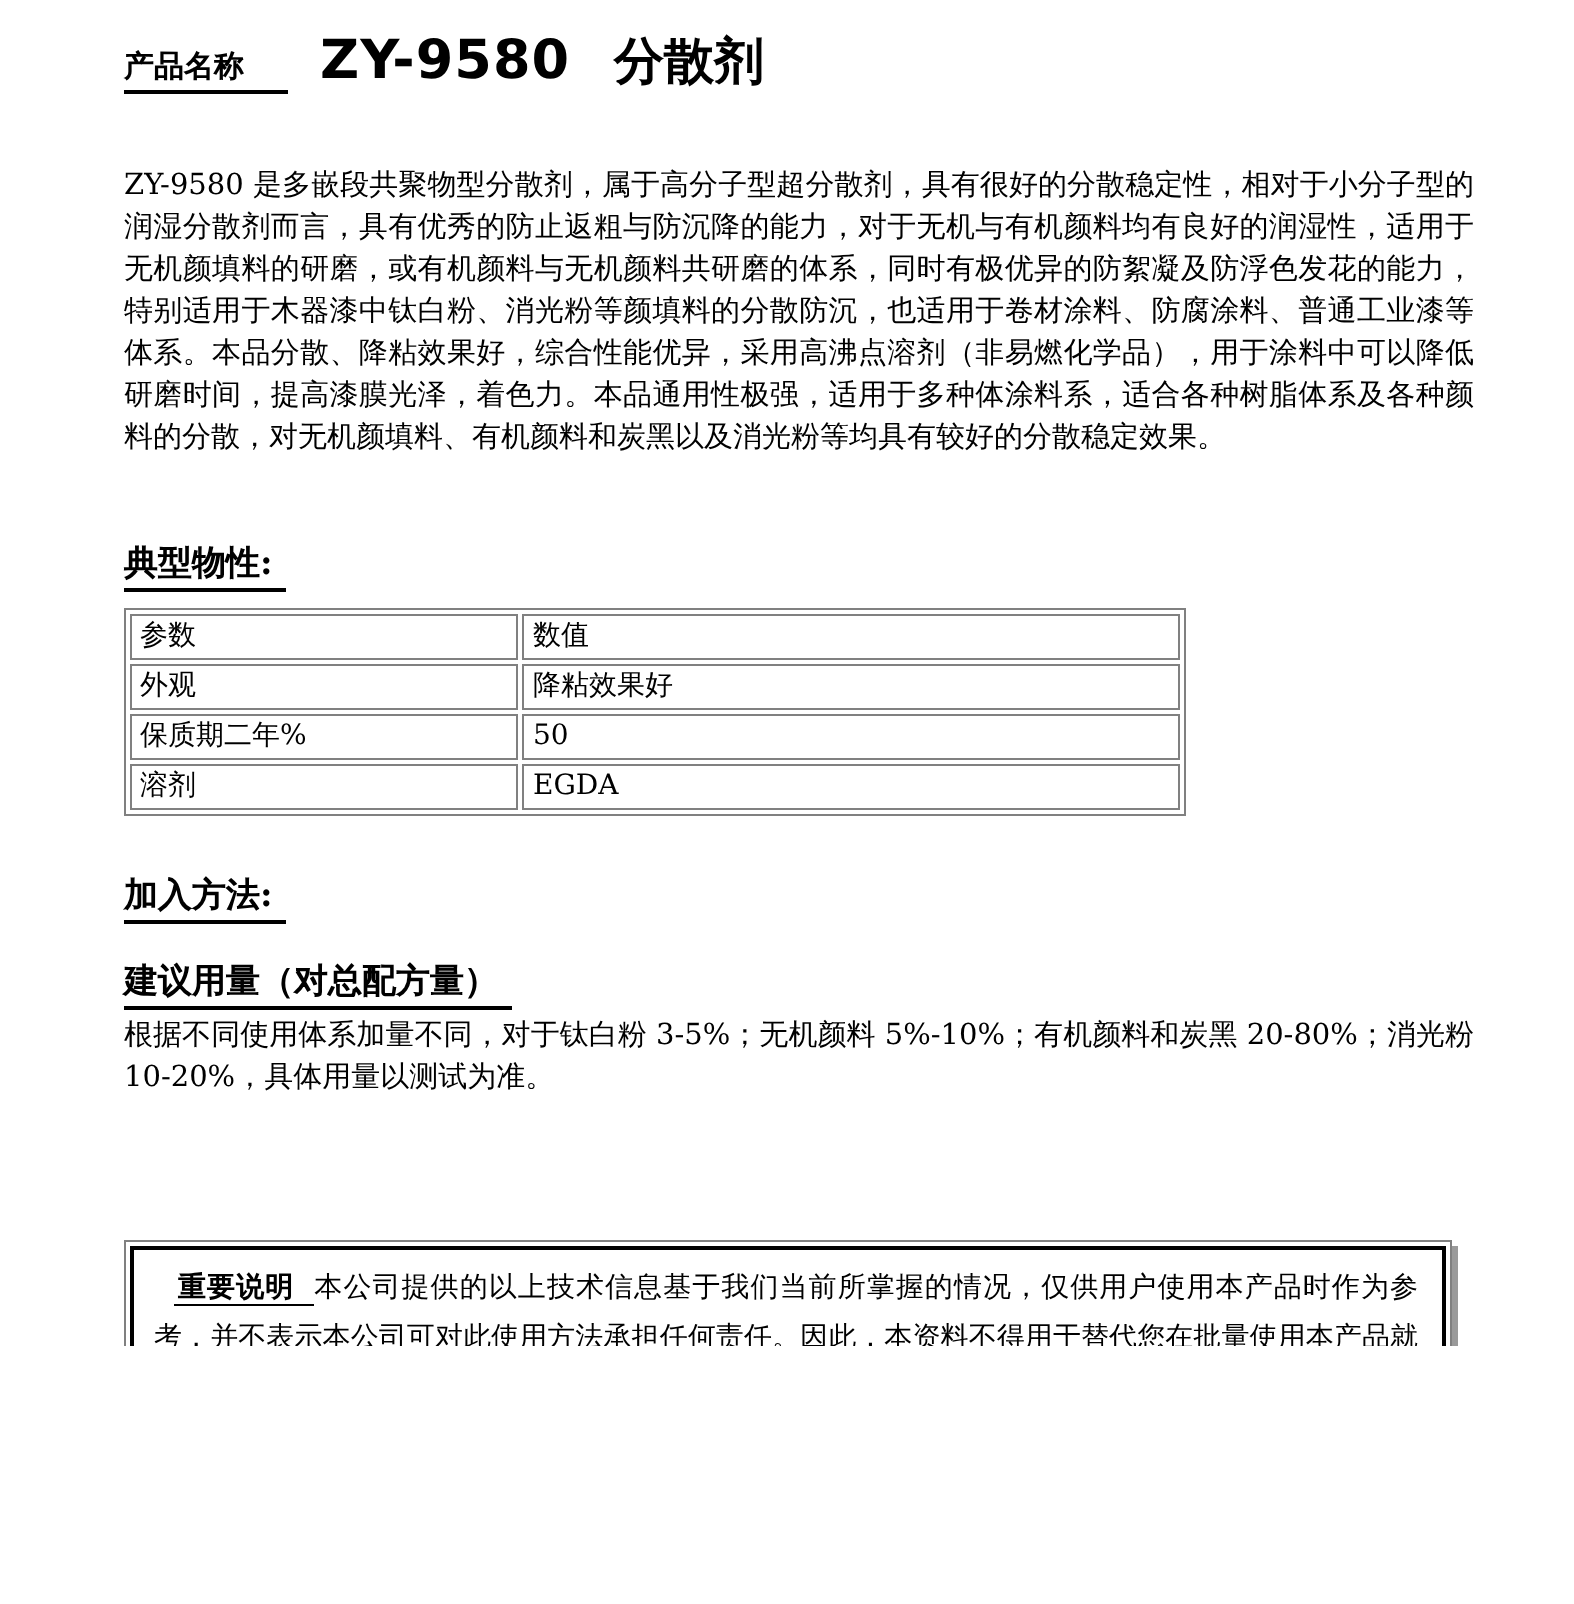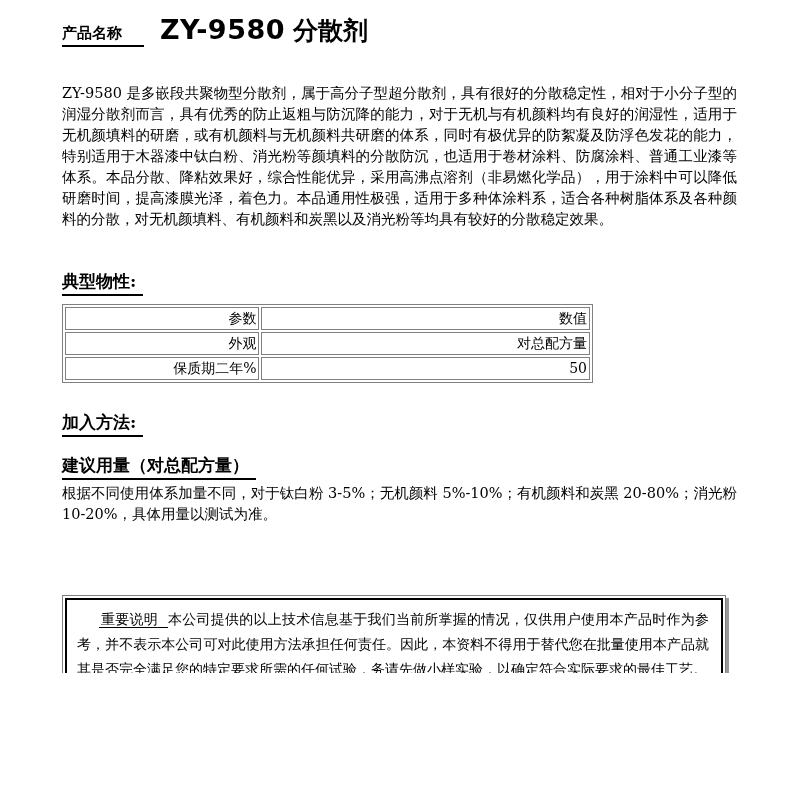--- a/index.html
+++ b/index.html
@@ -36,21 +36,21 @@
   .title-group { margin-left: 16px; white-space: nowrap; }
   .title-model {
     font-family: "DejaVu Sans", "Liberation Sans", sans-serif;
     font-weight: 900;
     font-size: 27px;
     letter-spacing: 0.5px;
   }
   .title-product {
     font-size: 25px;
     font-weight: bold;
-    margin-left: 8px;
+    margin-left: 22px;
   }
 
   
   .sec-heading {
     font-size: 17px;
     font-weight: bold;
     margin: 0;
   }
   .sec-heading .u {
     border-bottom: 2px solid #000;
@@ -75,21 +75,20 @@
 
   
   .props-table {
     margin-top: 8px;
     border: 1px solid #808080;
     border-collapse: separate;
     border-spacing: 2px;
     background: #ffffff;
     width: 531px;
     table-layout: fixed;
-    text-align: right;
   }
   .props-table td {
     border: 1px solid #808080;
     font-size: 14px;
     line-height: 17px;
     padding: 1px 2px 2px 4px;
     height: 18px;
     overflow: hidden;
     white-space: nowrap;
   }
@@ -107,24 +106,24 @@
     background: #ffffff;
   }
   .notice-inner {
     border: 2px solid #000;
     padding: 7px 12px 11px 10px;
     font-size: 14px;
     line-height: 25px;
     text-align: justify;
   }
   .notice-label {
-    font-weight: normal;
+    font-weight: bold;
     border-bottom: 1.5px solid #000;
     padding: 0 10px 0 2px;
-    margin-left: 22px;
+    margin-left: 10px;
   }
 </style>
 </head>
 <body>
 
 <div class="page">
 
   <div class="header-line">
     <span class="page-label">产品名称</span>
     <span class="title-group">
@@ -145,25 +144,29 @@
           <col class="c1">
           <col class="c2">
         </colgroup>
       <tbody>
           <tr>
         <td>参数</td>
         <td>数值</td>
       </tr>
       <tr>
         <td>外观</td>
-        <td>对总配方量</td>
+        <td>降粘效果好</td>
       </tr>
       <tr>
         <td>保质期二年%</td>
         <td>50</td>
+      </tr>
+      <tr>
+        <td>溶剂</td>
+        <td>EGDA</td>
       </tr>
     </tbody>
       </table>
   </div>
 
   <div class="sec-method">
     <h2 class="sec-heading">
       <span class="u">加入方法:</span>
     </h2>
   </div>

